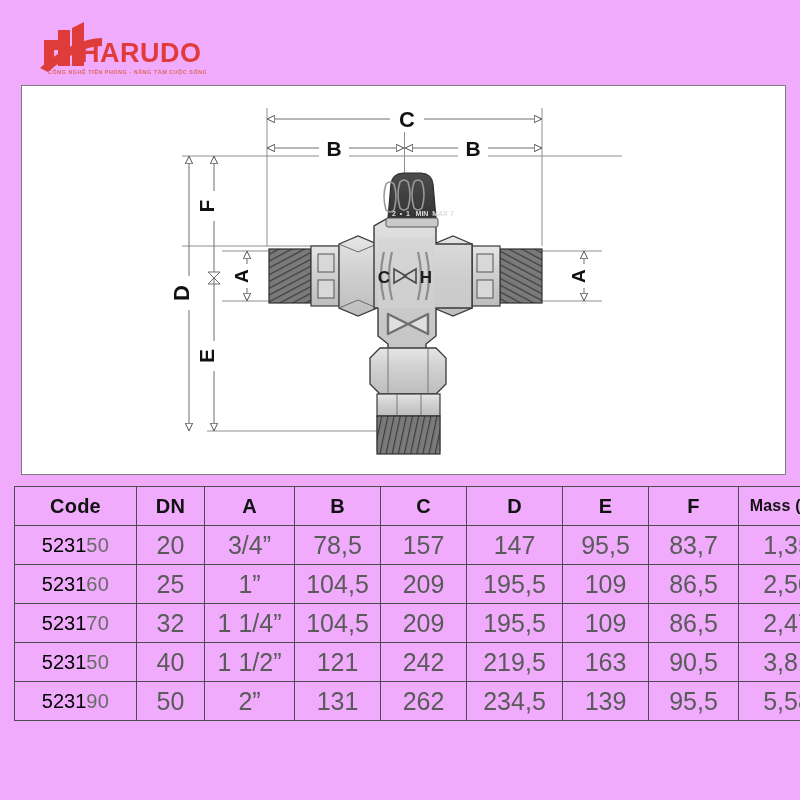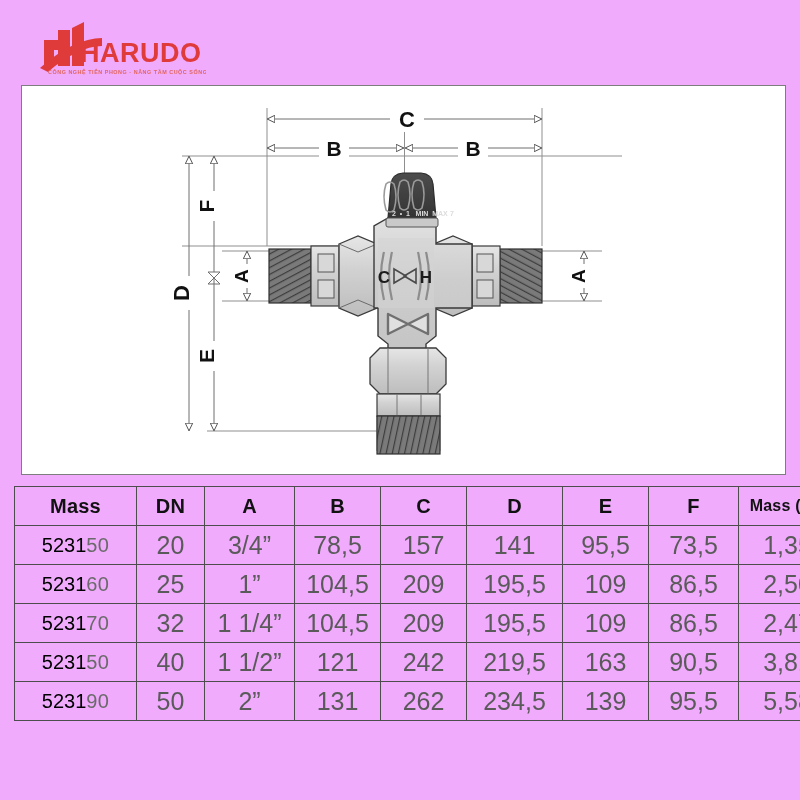--- a/index.html
+++ b/index.html
@@ -331,41 +331,41 @@
           <col class="c-a">
           <col class="c-b">
           <col class="c-c">
         <col class="c-d">
           <col class="c-e">
           <col class="c-f">
           <col class="c-mass">
       </colgroup>
       <thead>
         <tr>
-          <th>Mass</th>
+          <th>Code</th>
           <th>DN</th>
           <th>A</th>
           <th>B</th>
           <th>C</th>
           <th>D</th>
           <th>E</th>
           <th>F</th>
           <th class="mass-head">Mass (kg)</th>
         </tr>
       </thead>
       <tbody>
         <tr>
           <td class="code-cell"><span class="code-prefix">5231</span><span class="code-suffix">50</span></td>
           <td>20</td>
           <td>3/4”</td>
           <td>78,5</td>
           <td>157</td>
-          <td>141</td>
+          <td>147</td>
           <td>95,5</td>
-          <td>73,5</td>
+          <td>83,7</td>
           <td>1,35</td>
         </tr>
         <tr>
           <td class="code-cell"><span class="code-prefix">5231</span><span class="code-suffix">60</span></td>
           <td>25</td>
           <td>1”</td>
           <td>104,5</td>
           <td>209</td>
           <td>195,5</td>
           <td>109</td>

